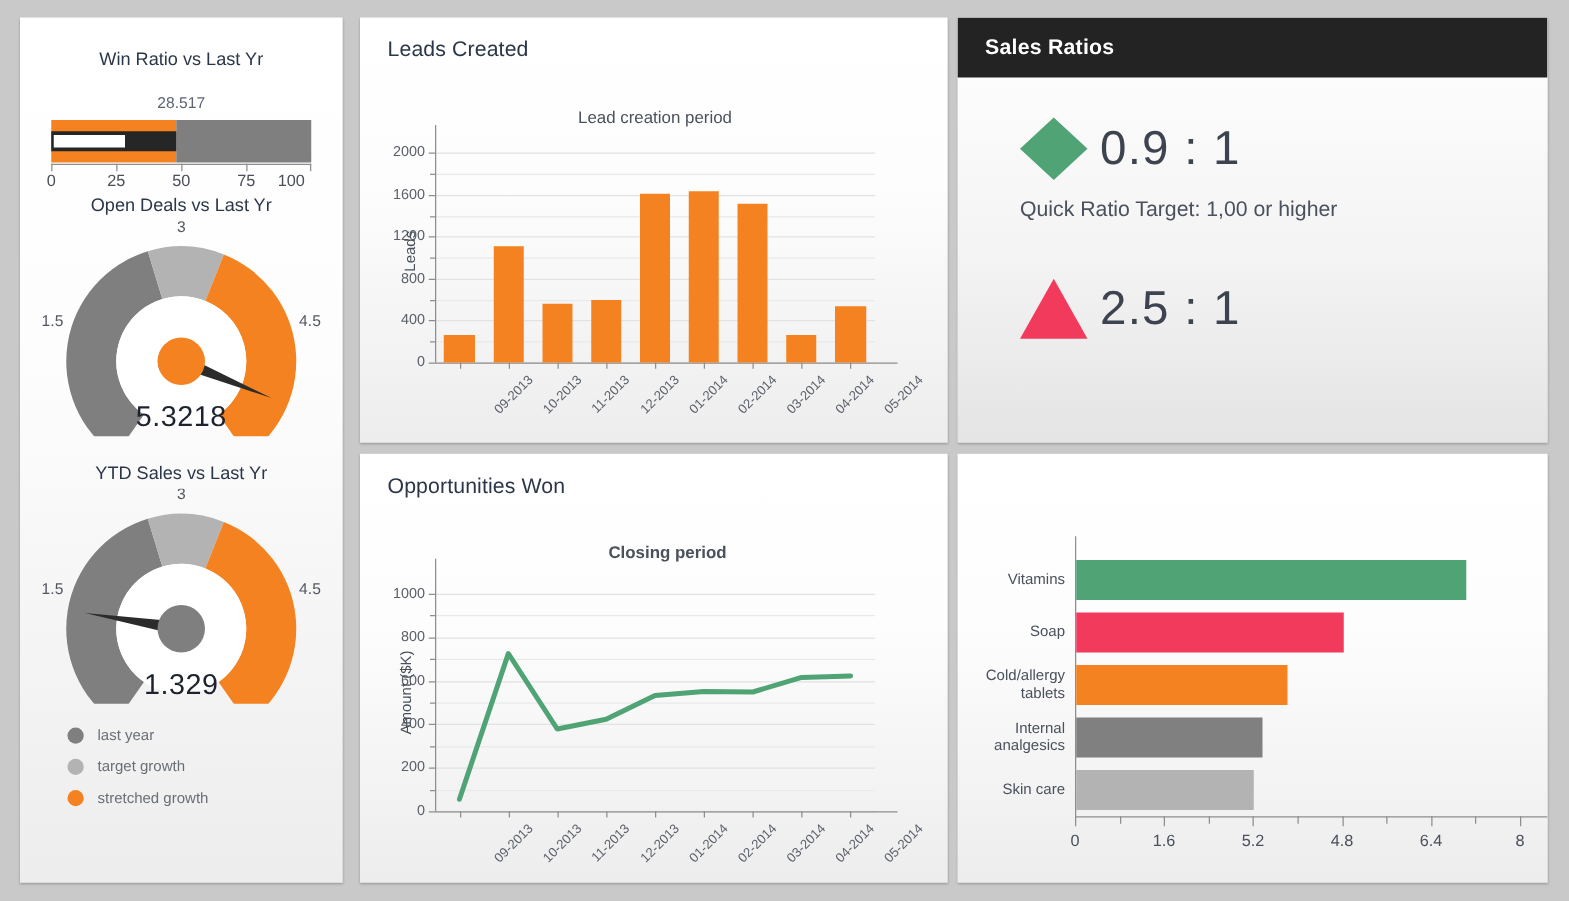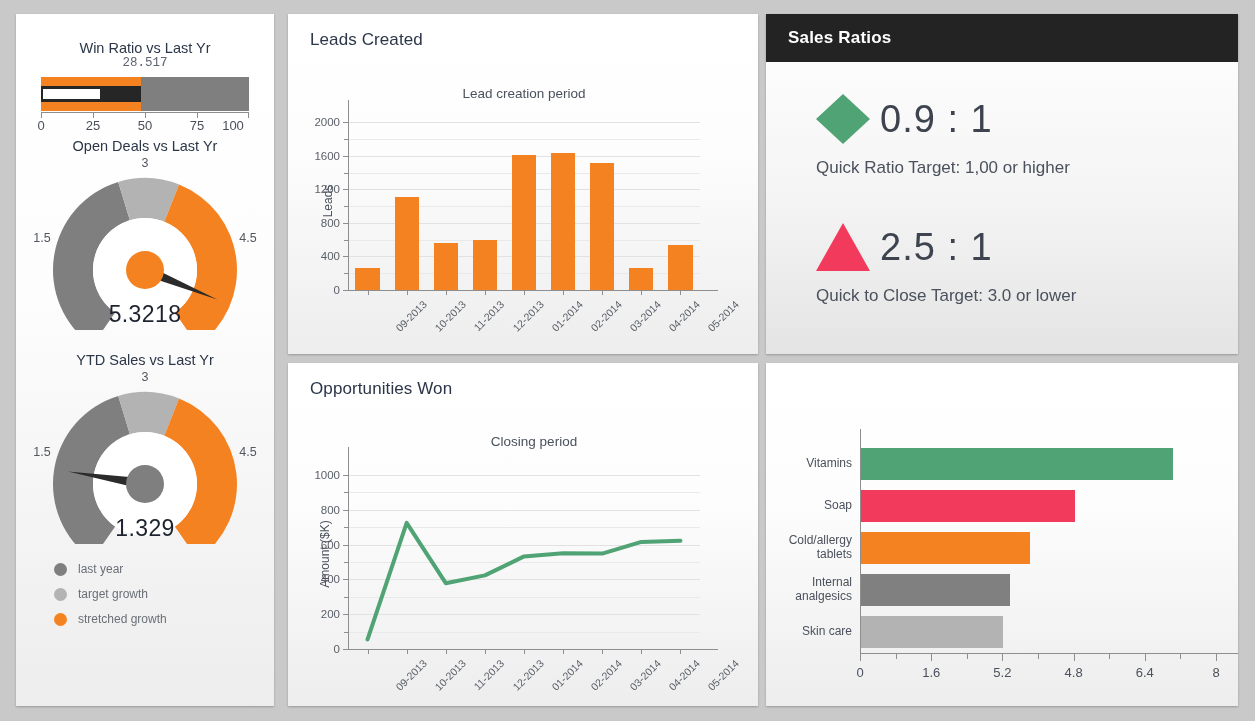--- a/index.html
+++ b/index.html
@@ -36,21 +36,21 @@
   }
   .panel-head{
     background:#232323;color:#ffffff;
     font-size:17px;font-weight:600;
     padding:14px 0 14px 22px;letter-spacing:.2px;
   }
 
   
   .kpi-block{width:100%;text-align:center;}
   .kpi-title{font-size:14.5px;color:#2b3648;margin:0;padding:0;}
-  .kpi-sub{font-size:12.5px;color:#5d6470;margin:0 0 0 0;font-family:Liberation Mono, monospace;}
+  .kpi-sub{font-size:12.5px;color:#5d6470;margin:19px 0 0 0;}
 
   .bullet-wrap{position:relative;margin:7px auto 0 auto;width:208px;}
   .bullet-track{position:relative;height:34px;width:208px;}
   .b-band{position:absolute;top:0;height:34px;}
   .b-mid {position:absolute;left:0;top:9px;height:16px;background:#262626;}
   .b-meas{position:absolute;left:2px;top:12px;height:10px;background:#ffffff;}
   .b-axis{position:relative;width:208px;height:22px;margin-top:1px;}
   .b-tick{position:absolute;top:0;width:1px;height:6px;background:#8d8d8d;}
   .b-axisline{position:absolute;top:0;left:0;width:208px;height:1px;background:#8d8d8d;}
   .b-lab{position:absolute;top:6px;font-size:13px;color:#4a4f58;transform:translateX(-50%);}
@@ -269,29 +269,28 @@
       <div class="ratio-gap"></div>
 
       <div class="ratio-row">
         <span class="ratio-ico">
           <svg width="62" height="58" viewBox="0 0 62 58">
             <polygon points="31,5 58,53 4,53" fill="#f23a5c"></polygon>
           </svg>
         </span>
         <span class="ratio-num">2.5 : 1</span>
       </div>
-      <div class="ratio-cap">Quick to Close Target: 3.0 or lower</div>
 
     </div>
   </div>
 
   <div class="card" id="opps-card">
     <div class="card-title">Opportunities Won</div>
     <div class="plot" id="opps-plot" style="position:absolute;left:0;top:0;width:470px;height:343px;">
-        <div class="plot-sub" style="left:246px;top:71px;transform:translateX(-50%);">Closing period</div>
+        <div class="plot-sub" style="left:246px;top:71px;transform:translateX(-50%);font-weight:bold;">Closing period</div>
         <div class="grid-line" style="left:60px;top:286px;width:352px;"></div>
         <div class="grid-line minor" style="left:60px;top:268.5925925925926px;width:352px;"></div>
         <div class="grid-line" style="left:60px;top:251.1851851851852px;width:352px;"></div>
         <div class="grid-line minor" style="left:60px;top:233.77777777777777px;width:352px;"></div>
         <div class="grid-line" style="left:60px;top:216.37037037037038px;width:352px;"></div>
         <div class="grid-line minor" style="left:60px;top:198.96296296296296px;width:352px;"></div>
         <div class="grid-line" style="left:60px;top:181.55555555555554px;width:352px;"></div>
         <div class="grid-line minor" style="left:60px;top:164.14814814814815px;width:352px;"></div>
         <div class="grid-line" style="left:60px;top:146.74074074074076px;width:352px;"></div>
         <div class="grid-line minor" style="left:60px;top:129.33333333333331px;width:352px;"></div>

